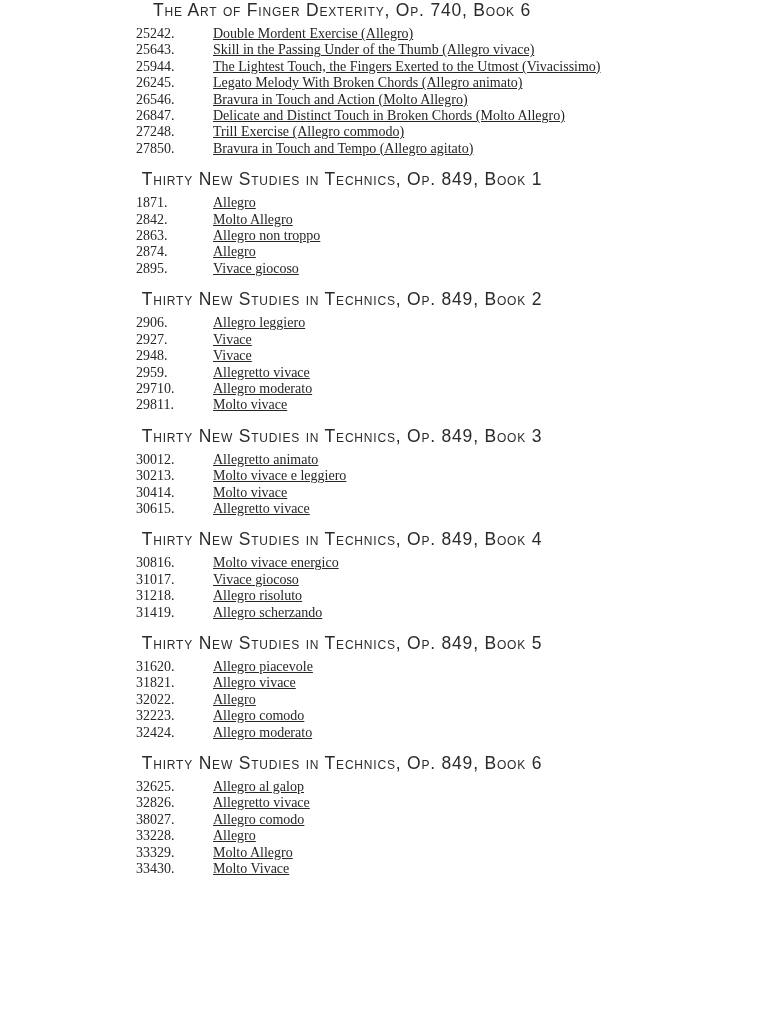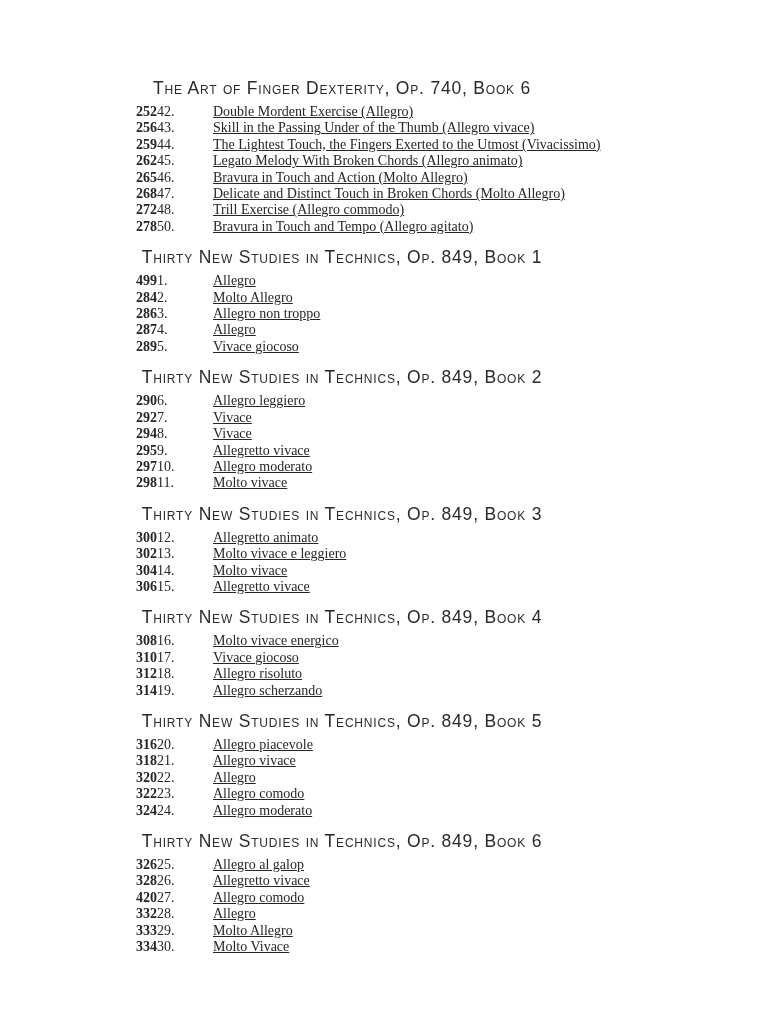--- a/index.html
+++ b/index.html
@@ -8,21 +8,20 @@
     background: #ffffff;
   }
   .toc-page {
     position: relative;
     width: 684px;
     height: 1024px;
     background: #ffffff;
     color: #222222;
     font-family: "Liberation Serif", serif;
     box-sizing: border-box;
-    padding-top: 78px;
     overflow: hidden;
   }
   .toc-section {
     margin: 0;
   }
   .section-header {
     margin: 12px 0 6px 0;
     font-family: "Liberation Sans", sans-serif;
     font-variant: small-caps;
     font-weight: 400;
@@ -37,21 +36,20 @@
   }
   .toc-row {
     display: grid;
     grid-template-columns: 157px 48px 1fr;
     font-size: 14px;
     line-height: 16.4px;
     color: #262626;
   }
   .page-num {
     text-align: right;
-    font-weight: bold;
   }
   .item-num {
     text-align: left;
   }
   .item-title {
     padding-left: 8px;
     text-decoration: underline;
   }
 </style>
 </head>
@@ -98,21 +96,21 @@
         </div>
         <div class="toc-row">
           <span class="page-num">278</span>
           <span class="item-num">50.</span>
           <span class="item-title">Bravura in Touch and Tempo (Allegro agitato)</span>
         </div>
       </section>
       <section class="toc-section">
         <h2 class="section-header">Thirty New Studies in Technics, Op. 849, Book 1</h2>
         <div class="toc-row">
-          <span class="page-num">499</span>
+          <span class="page-num">187</span>
           <span class="item-num">1.</span>
           <span class="item-title">Allegro</span>
         </div>
         <div class="toc-row">
           <span class="page-num">284</span>
           <span class="item-num">2.</span>
           <span class="item-title">Molto Allegro</span>
         </div>
         <div class="toc-row">
           <span class="page-num">286</span>
@@ -243,21 +241,21 @@
           <span class="page-num">326</span>
           <span class="item-num">25.</span>
           <span class="item-title">Allegro al galop</span>
         </div>
         <div class="toc-row">
           <span class="page-num">328</span>
           <span class="item-num">26.</span>
           <span class="item-title">Allegretto vivace</span>
         </div>
         <div class="toc-row">
-          <span class="page-num">420</span>
+          <span class="page-num">380</span>
           <span class="item-num">27.</span>
           <span class="item-title">Allegro comodo</span>
         </div>
         <div class="toc-row">
           <span class="page-num">332</span>
           <span class="item-num">28.</span>
           <span class="item-title">Allegro</span>
         </div>
         <div class="toc-row">
           <span class="page-num">333</span>

